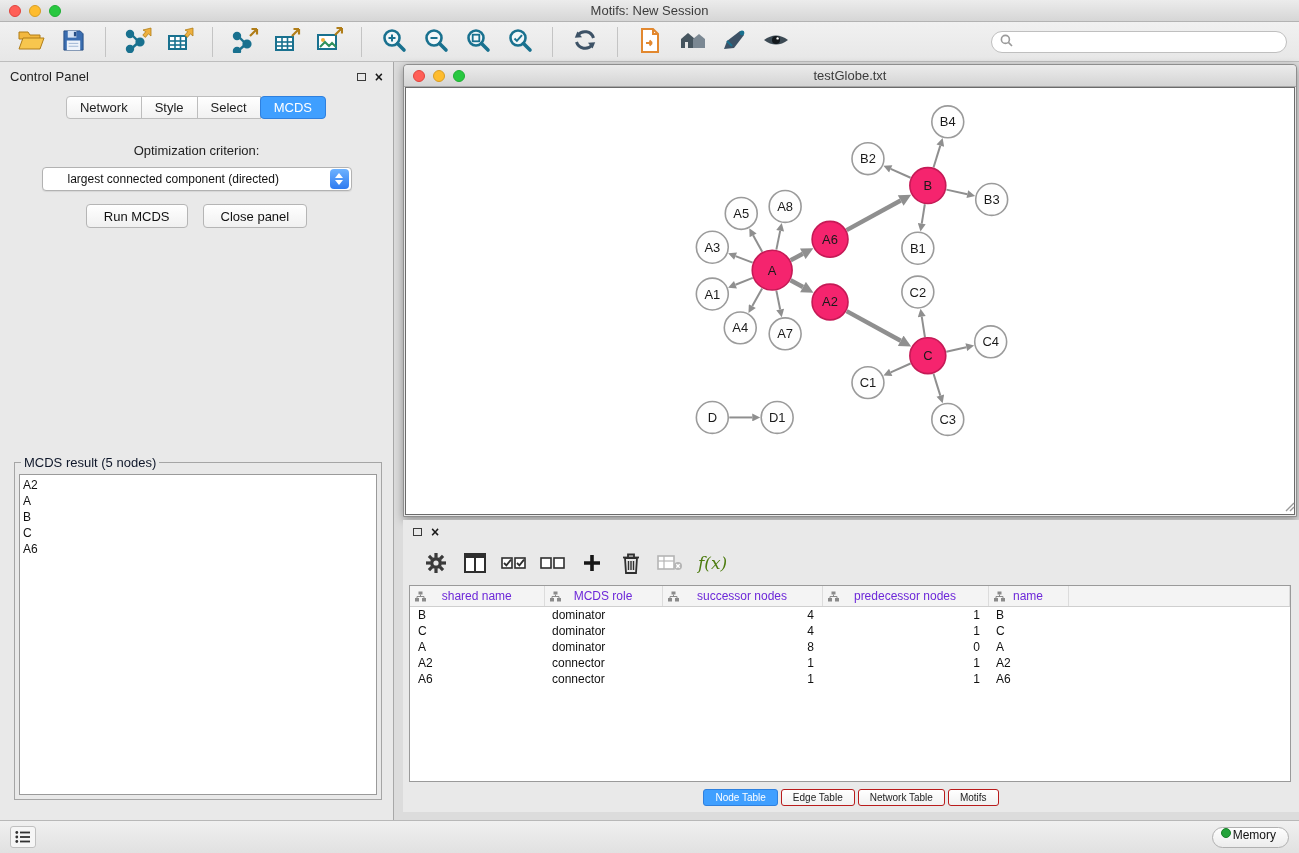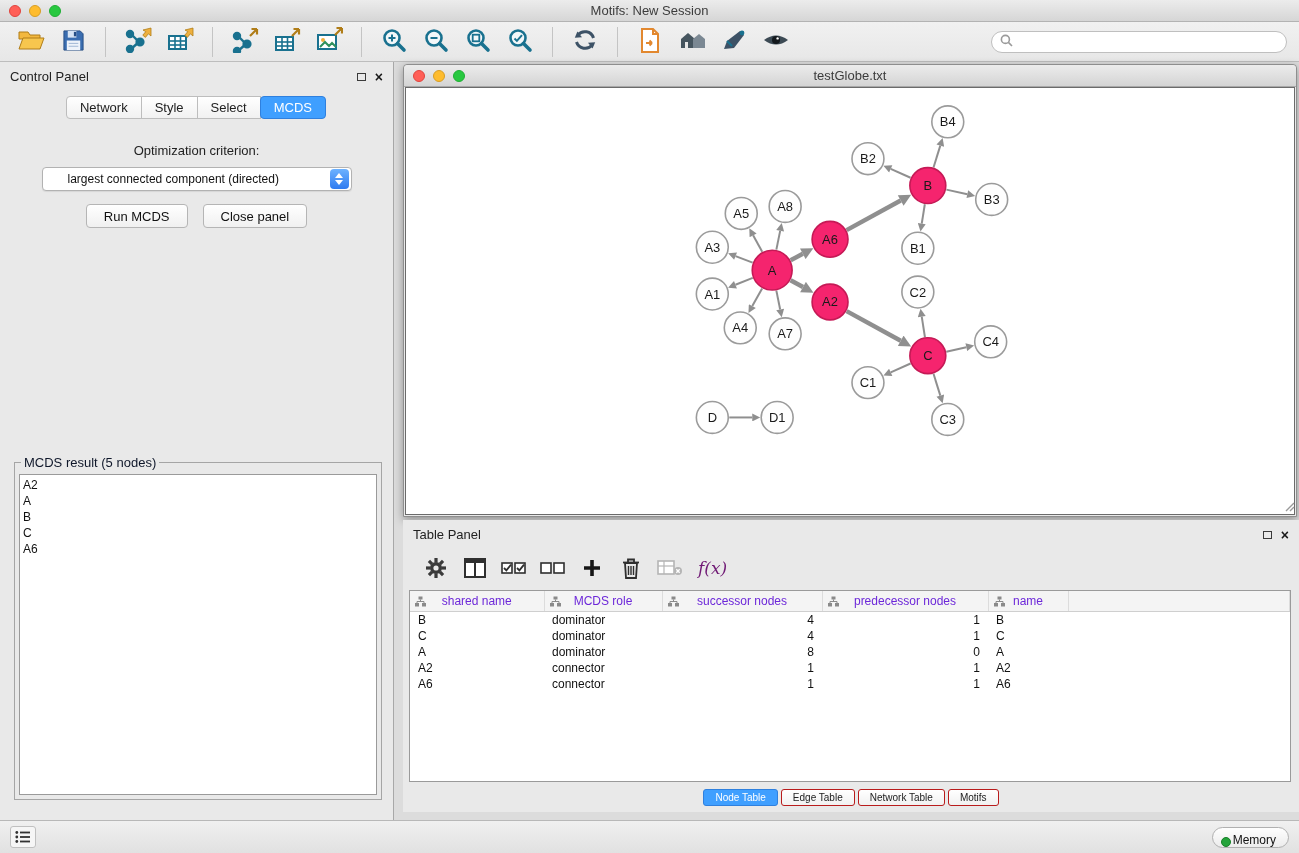--- a/index.html
+++ b/index.html
@@ -69,41 +69,41 @@
     border-bottom:1px solid #a8a8a8; border-radius:4px 4px 0 0; display:flex; align-items:center; }
   .net-titlebar .title { position:absolute; left:0; right:0; text-align:center; font-size:13px; color:#3c3c3c; }
   .net-canvas { position:absolute; top:22px; left:1px; right:1px; bottom:1px; background:#fff; border:1px solid #6b6b6b; }
   .net-canvas svg.graph { width:100%; height:100%; display:block; }
   .resize-handle { position:absolute; right:1px; bottom:1px; }
 
   
   .table-panel { position:absolute; left:9px; top:458px; right:0; height:292px; background:#e9e9e9; display:flex; flex-direction:column; }
   .tp-toolbar { height:44px; display:flex; align-items:center; padding-left:18px; gap:9px; }
   .tp-btn { width:30px; height:30px; display:flex; align-items:center; justify-content:center; }
-  .fx-label { font-family:"DejaVu Serif", serif; font-style:italic; font-size:17px; color:#701a75; margin-left:4px; }
+  .fx-label { font-family:"DejaVu Serif", serif; font-style:italic; font-size:17px; color:#4d7c0f; margin-left:4px; }
   .tp-table-wrap { flex:1; margin:0 8px 0 6px; background:#fff; border:1px solid #9a9a9a; overflow:hidden; }
   table.node-table { border-collapse:collapse; width:100%; table-layout:fixed; }
   table.node-table th { height:20px; background:#f4f4f4; border-bottom:1px solid #cfcfcf; border-right:1px solid #dcdcdc;
     font-weight:normal; font-size:12px; color:#6d28d9; position:relative; text-align:center; }
   table.node-table th .th-icon { position:absolute; left:5px; top:5px; }
   table.node-table td { font-size:12px; color:#111; padding:1px 8px; height:16px; white-space:nowrap; overflow:hidden; }
   td.num { text-align:right; padding-right:16px; }
   .tp-tabs { height:30px; display:flex; justify-content:center; align-items:center; gap:3px; }
   .tp-tab { padding:2px 11px; font-size:10px; background:linear-gradient(#ffffff,#f1f1f1); border:1px solid #b91c1c; border-radius:3px; color:#222; }
   .tp-tab.selected { background:#3f9fff; border-color:#2f80de; color:#fff; }
 
   
   .statusbar { position:absolute; left:0; right:0; bottom:0; height:33px;
     background:linear-gradient(#f0f0f0,#e1e1e1); border-top:1px solid #b8b8b8;
     display:flex; align-items:center; padding:0 10px; }
   .sb-left-btn { width:26px; height:22px; border:1px solid #c0c0c0; border-radius:3px; background:#f6f6f6;
     display:flex; align-items:center; justify-content:center; }
   .sb-spacer { flex:1; }
   .memory-btn { height:21px; border:1px solid #b0b0b0; border-radius:11px; background:linear-gradient(#fefefe,#ececec);
-    display:flex; align-items:flex-end; gap:2px; padding:0 12px 0 8px; font-size:12px; color:#111; }
+    display:flex; align-items:flex-start; gap:2px; padding:0 12px 0 8px; font-size:12px; color:#111; }
   .mem-dot { width:10px; height:10px; border-radius:50%; background:#24a33a; border:1px solid #188028; }
 </style>
 </head>
 <body>
 
 <div class="app">
 
   <div class="titlebar">
     <div class="lights">
       <span class="light red"></span>
@@ -423,21 +423,20 @@
             </g>
           </svg>
       </div>
       <span class="resize-handle"><svg width="12" height="12" viewBox="0 0 12 12">
             <path d="M3 11 L11 3 M7 11 L11 7" stroke="#9a9a9a" stroke-width="1.4"></path>
           </svg></span>
     </div>
 
     <div class="table-panel">
       <div class="panel-header">
-        <span class="ph-title">Table Panel</span>
         <span class="ph-float"></span>
         <span class="ph-close">×</span>
       </div>
       <div class="tp-toolbar">
         <span class="tp-btn">
             <svg width="24" height="24" viewBox="0 0 24 24">
               <g transform="translate(12,12)" fill="#3a3a3a">
                 <rect x="-1.6" y="-10" width="3.2" height="4.5"></rect>
                 <rect x="-1.6" y="5.5" width="3.2" height="4.5"></rect>
                 <rect x="-10" y="-1.6" width="4.5" height="3.2"></rect>

